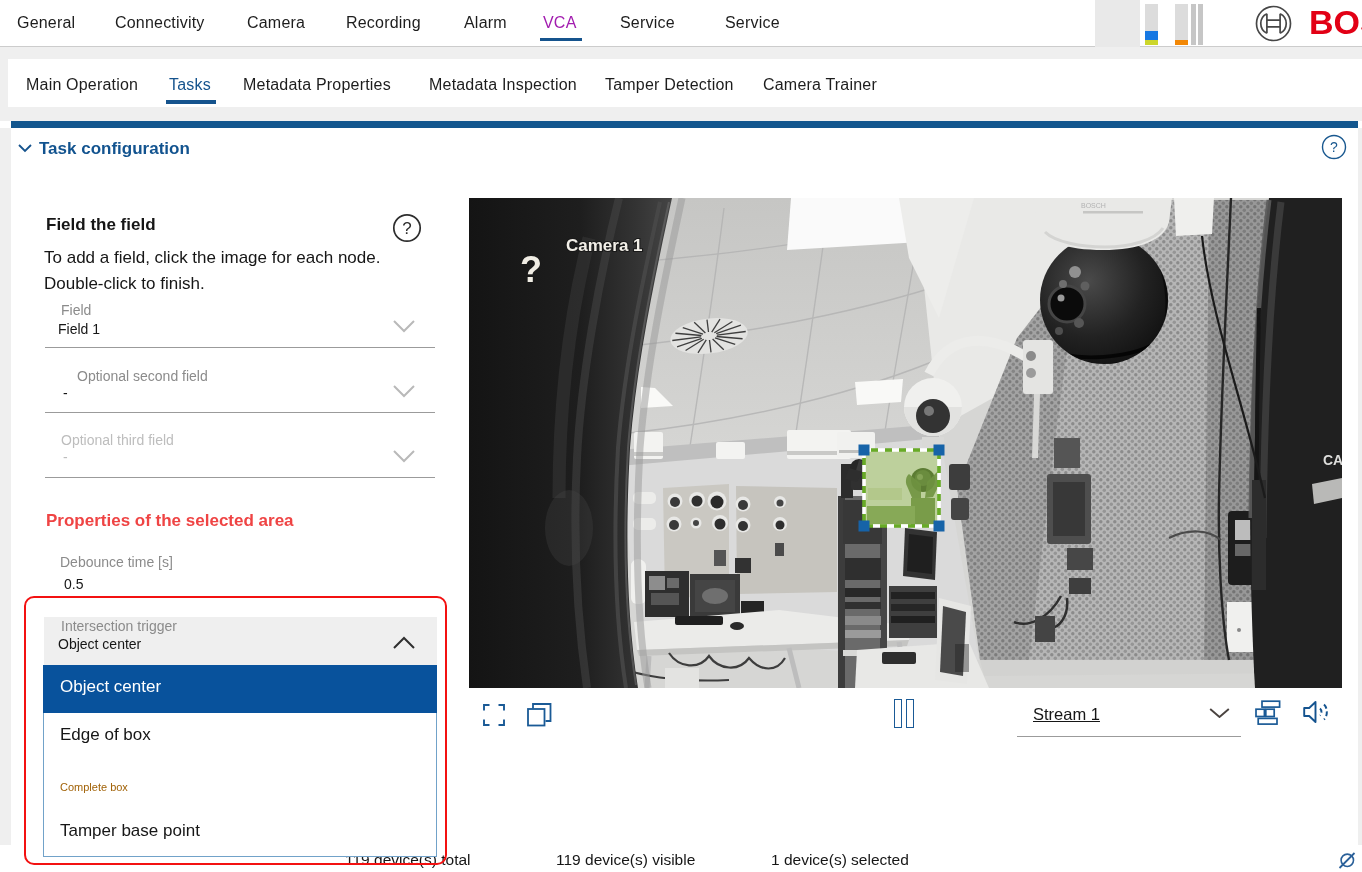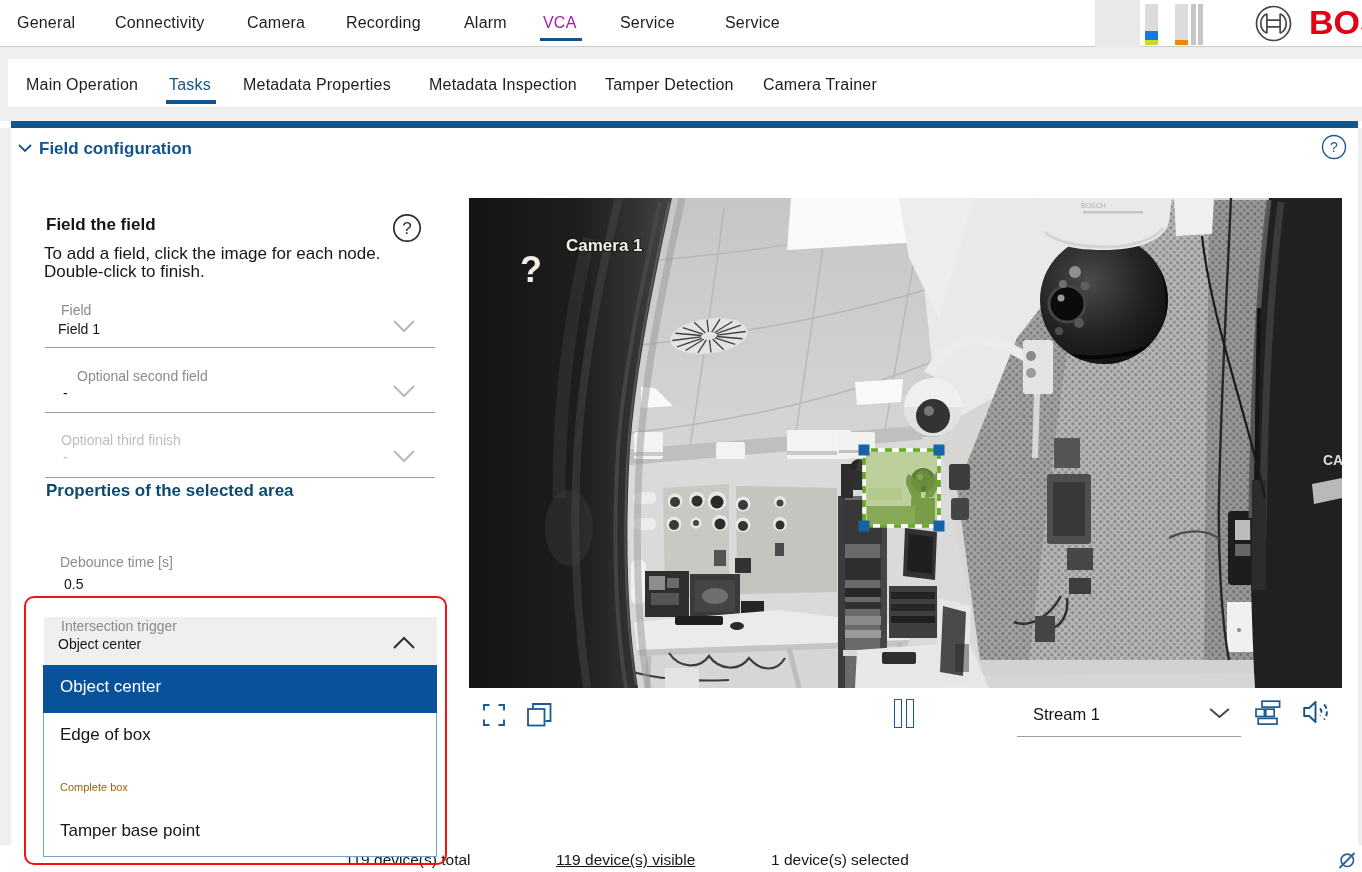--- a/index.html
+++ b/index.html
@@ -57,61 +57,61 @@
 <div class="abs" style="left:0;top:107px;width:1362px;height:14px;background:#efefef;"></div>
 
 <div class="abs" style="left:11px;top:121px;width:1347px;height:7px;background:#13568e;"></div>
 
 <div class="abs" style="left:0;top:128px;width:11px;height:717px;background:#efefef;"></div>
 <div class="abs" style="left:1358px;top:128px;width:4px;height:717px;background:#efefef;"></div>
 
 <svg class="abs" style="left:17px;top:142px;" width="16" height="12" viewBox="0 0 16 12">
   <path d="M2 3 L8 9 L14 3" fill="none" stroke="#15538d" stroke-width="1.8"></path>
 </svg>
-<div class="abs" style="left:39px;top:139px;font-size:17px;font-weight:bold;color:#12538f;">Field configuration</div>
+<div class="abs" style="left:39px;top:139px;font-size:17px;font-weight:bold;color:#12538f;">Task configuration</div>
 <svg class="abs" style="left:1321px;top:134px;" width="26" height="26" viewBox="0 0 26 26">
   <circle cx="13" cy="13" r="11.5" fill="none" stroke="#19588f" stroke-width="1.4"></circle>
   <text x="13" y="18" font-size="14" font-family="Liberation Sans" fill="#19588f" text-anchor="middle">?</text>
 </svg>
 
 <div class="abs" style="left:46px;top:215px;font-size:17px;font-weight:bold;color:#161616;">Field the field</div>
 <svg class="abs" style="left:392px;top:213px;" width="30" height="30" viewBox="0 0 30 30">
   <circle cx="15" cy="15" r="13.2" fill="none" stroke="#2d2d2d" stroke-width="1.7"></circle>
   <text x="15" y="21" font-size="17" font-family="Liberation Sans" fill="#2d2d2d" text-anchor="middle">?</text>
 </svg>
-<div class="abs" style="left:44px;top:245px;width:365px;font-size:17px;color:#161616;line-height:18px;">To add a field, click the image for each node. Double-click to finish.</div>
+<div class="abs" style="left:44px;top:245px;width:365px;font-size:17px;color:#161616;line-height:26px;">To add a field, click the image for each node. Double-click to finish.</div>
 
 <div class="lbl" style="left:61px;top:302px;">Field</div>
 <div class="val" style="left:58px;top:321px;">Field 1</div>
 <svg class="abs" style="left:392px;top:319px;" width="24" height="15" viewBox="0 0 24 15">
     <path d="M2 2 L12 12 L22 2" fill="none" stroke="#b9b9b9" stroke-width="2"></path>
   </svg>
 <div class="uline" style="top:347px;"></div>
 
 <div class="lbl" style="left:61px;top:368px;margin-left:16px;">Optional second field</div>
 <div class="val" style="left:63px;top:385px;">-</div>
 <svg class="abs" style="left:392px;top:384px;" width="24" height="15" viewBox="0 0 24 15">
     <path d="M2 2 L12 12 L22 2" fill="none" stroke="#b9b9b9" stroke-width="2"></path>
   </svg>
 <div class="uline" style="top:412px;"></div>
 
-<div class="lbl" style="left:61px;top:432px;color:#bdbdbd;">Optional third finish</div>
+<div class="lbl" style="left:61px;top:432px;color:#bdbdbd;">Optional third field</div>
 <div class="val" style="left:63px;top:449px;color:#bdbdbd;">-</div>
 <svg class="abs" style="left:392px;top:449px;" width="24" height="15" viewBox="0 0 24 15">
     <path d="M2 2 L12 12 L22 2" fill="none" stroke="#b9b9b9" stroke-width="2"></path>
   </svg>
 <div class="uline" style="top:477px;"></div>
 
-<div class="abs" style="left:46px;top:481px;font-size:17px;font-weight:bold;color:#0c4a6e;">Properties of the selected area</div>
+<div class="abs" style="left:46px;top:511px;font-size:17px;font-weight:bold;color:#ef4444;">Properties of the selected area</div>
 <div class="lbl" style="left:60px;top:554px;">Debounce time [s]</div>
 <div class="val" style="left:64px;top:576px;">0.5</div>
 
 <div class="abs" style="left:0;top:845px;width:1362px;height:27px;background:#ffffff;"></div>
 <div class="abs" style="left:345px;top:851px;font-size:15.5px;color:#161616;">119 device(s) total</div>
-<div class="abs" style="left:556px;top:851px;font-size:15.5px;color:#161616;text-decoration:underline;">119 device(s) visible</div>
+<div class="abs" style="left:556px;top:851px;font-size:15.5px;color:#161616;">119 device(s) visible</div>
 <div class="abs" style="left:771px;top:851px;font-size:15.5px;color:#161616;">1 device(s) selected</div>
 <svg class="abs" style="left:1338px;top:851px;" width="18" height="18" viewBox="0 0 18 18">
   <circle cx="9.3" cy="9.3" r="6.2" fill="none" stroke="#2a6099" stroke-width="1.6"></circle>
   <path d="M1.5 17 L16.5 2" fill="none" stroke="#2a6099" stroke-width="1.8"></path>
 </svg>
 
 <div class="abs" style="left:44px;top:617px;width:393px;height:48px;background:#efefef;"></div>
 <div class="lbl" style="left:61px;top:618px;">Intersection trigger</div>
 <div class="val" style="left:58px;top:636px;">Object center</div>
 <svg class="abs" style="left:392px;top:635px;" width="24" height="15" viewBox="0 0 24 15">
@@ -129,21 +129,21 @@
 
 <svg class="abs" style="left:483px;top:704px;" width="22" height="22" viewBox="0 0 22 22">
   <path d="M1 6.5 L1 1 L6.5 1 M15.5 1 L21 1 L21 6.5 M21 15.5 L21 21 L15.5 21 M6.5 21 L1 21 L1 15.5" fill="none" stroke="#1a5a96" stroke-width="1.9"></path>
 </svg>
 <svg class="abs" style="left:527px;top:703px;" width="25" height="24" viewBox="0 0 25 24">
   <rect x="1" y="6" width="16.5" height="16.5" fill="none" stroke="#1a5a96" stroke-width="1.8"></rect>
   <path d="M6 5.5 L6 1 L23.5 1 L23.5 18 L18.5 18" fill="none" stroke="#1a5a96" stroke-width="1.8"></path>
 </svg>
 <div class="abs" style="left:894px;top:699px;width:8px;height:29px;border:1.8px solid #1a5a96;box-sizing:border-box;"></div>
 <div class="abs" style="left:906px;top:699px;width:8px;height:29px;border:1.8px solid #1a5a96;box-sizing:border-box;"></div>
-<div class="abs" style="left:1033px;top:705px;font-size:16.5px;color:#161616;">Stream 1</div>
+<div class="abs" style="left:1033px;top:705px;font-size:16.5px;color:#161616;text-decoration:underline;">Stream 1</div>
 <svg class="abs" style="left:1209px;top:708px;" width="21" height="10" viewBox="0 0 21 10">
     <path d="M1.2 1 L10.5 9 L19.8 1" fill="none" stroke="#4a4340" stroke-width="1.9"></path>
   </svg>
 <div class="abs" style="left:1017px;top:736px;width:224px;height:1px;background:#9b9b9b;"></div>
 <svg class="abs" style="left:1255px;top:700px;" width="26" height="25" viewBox="0 0 26 25">
   <g fill="none" stroke="#1a5a96" stroke-width="1.7">
     <rect x="7" y="1.2" width="17.6" height="5.9"></rect>
     <rect x="1" y="9.2" width="8.4" height="7.3"></rect>
     <rect x="10.8" y="9.2" width="8.4" height="7.3"></rect>
     <rect x="3.2" y="18.4" width="18.8" height="5.7"></rect>

